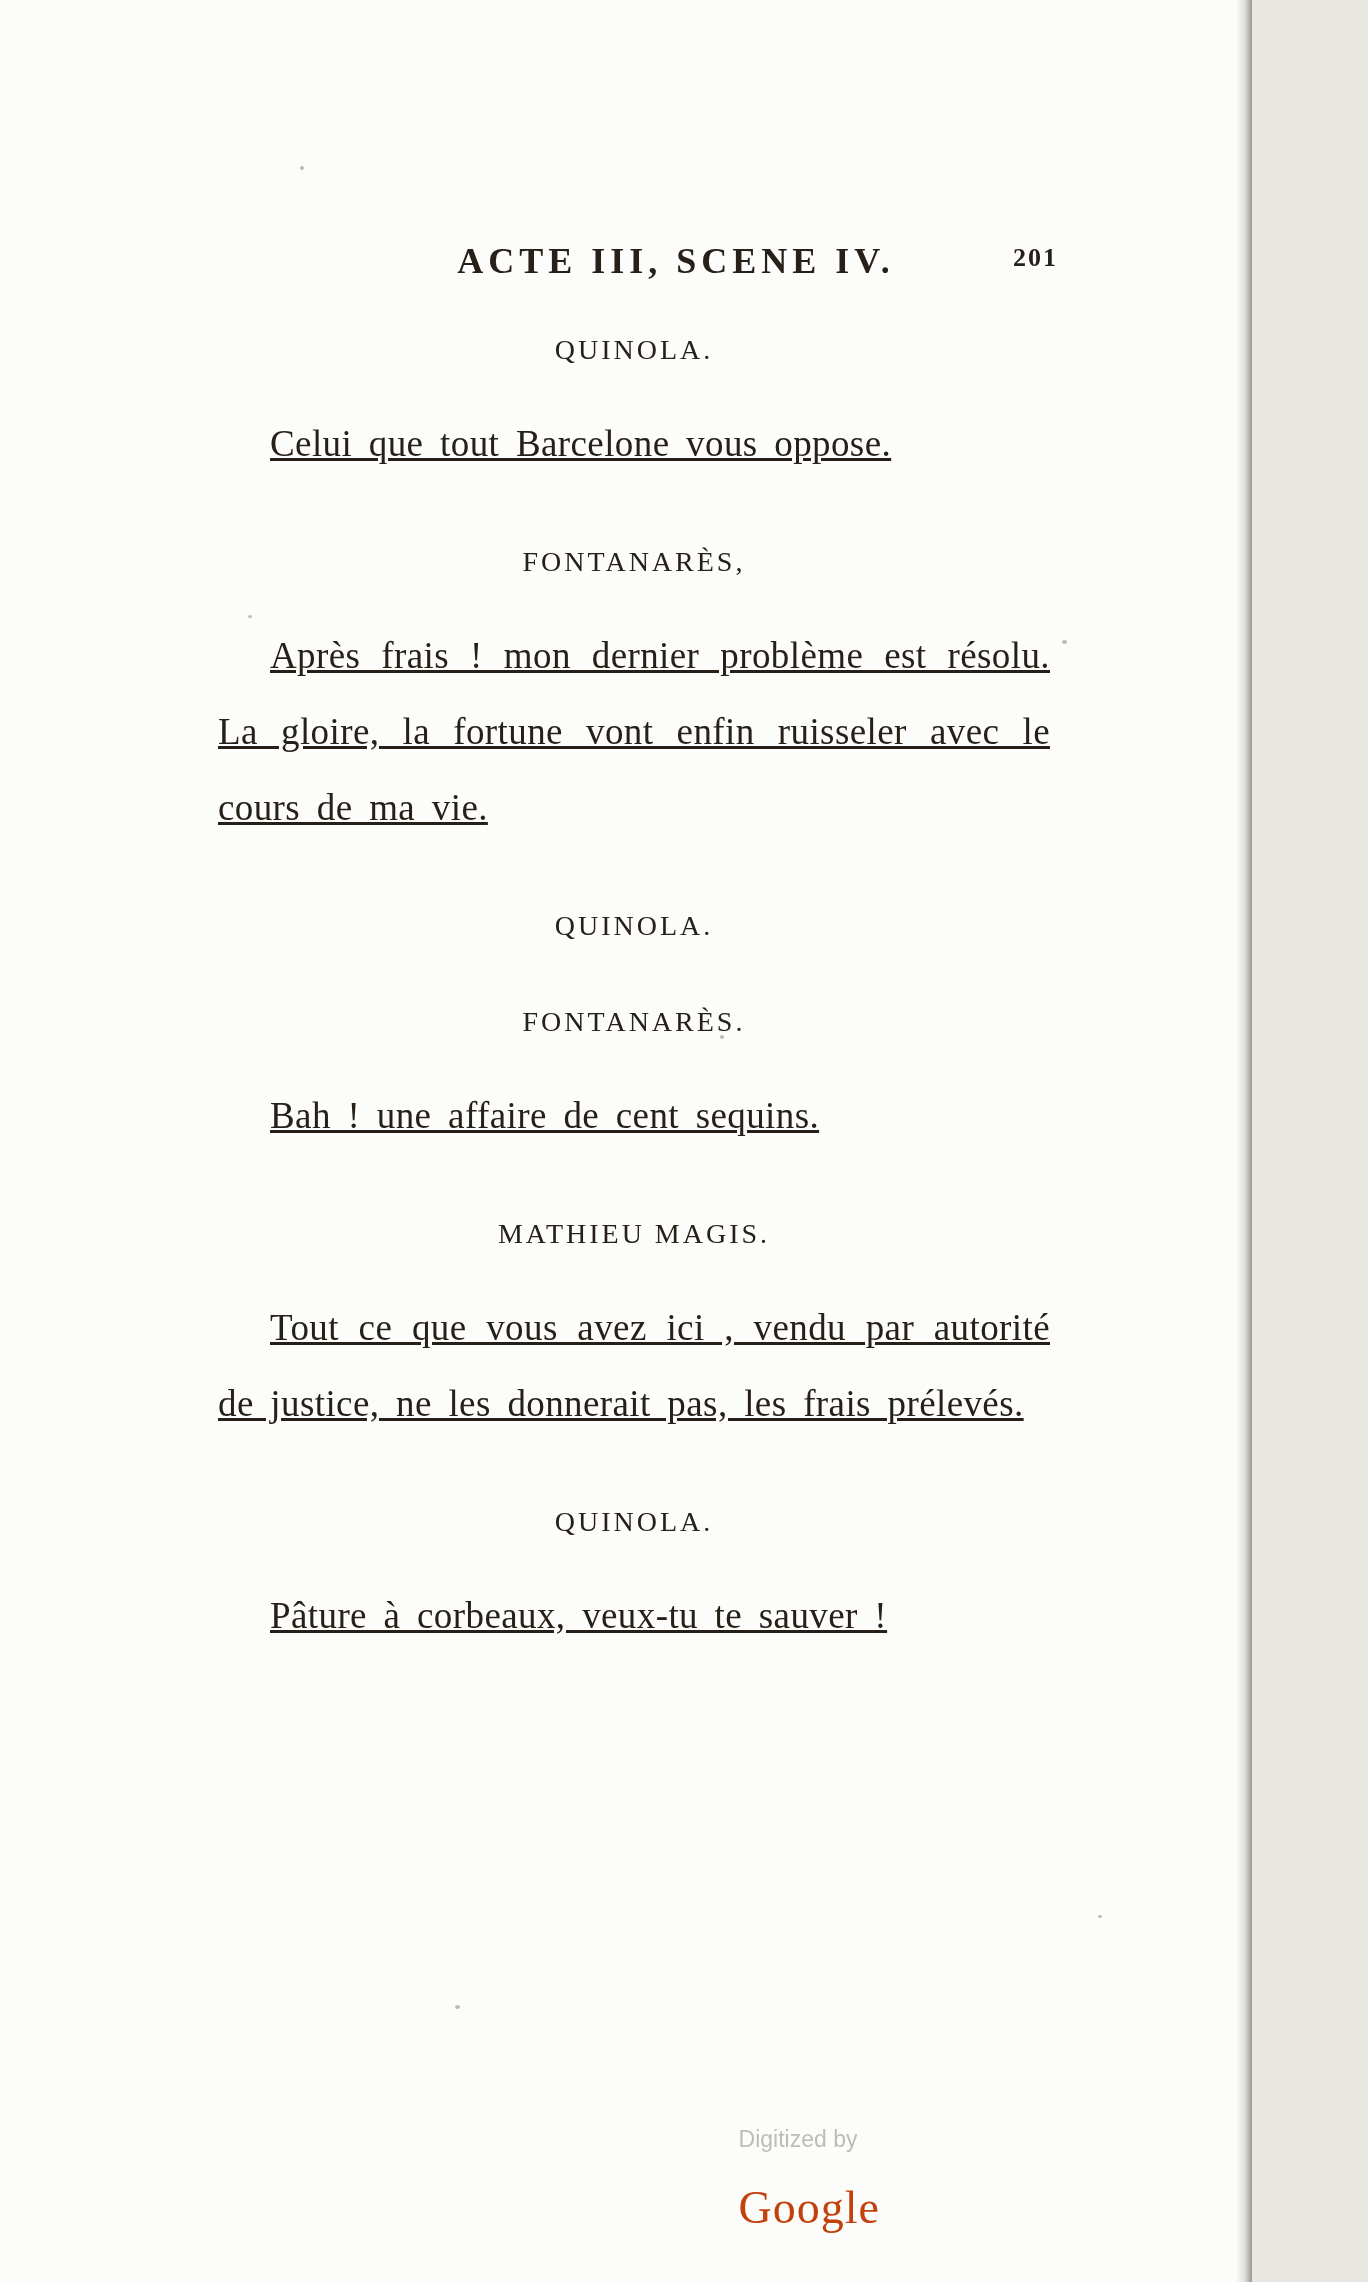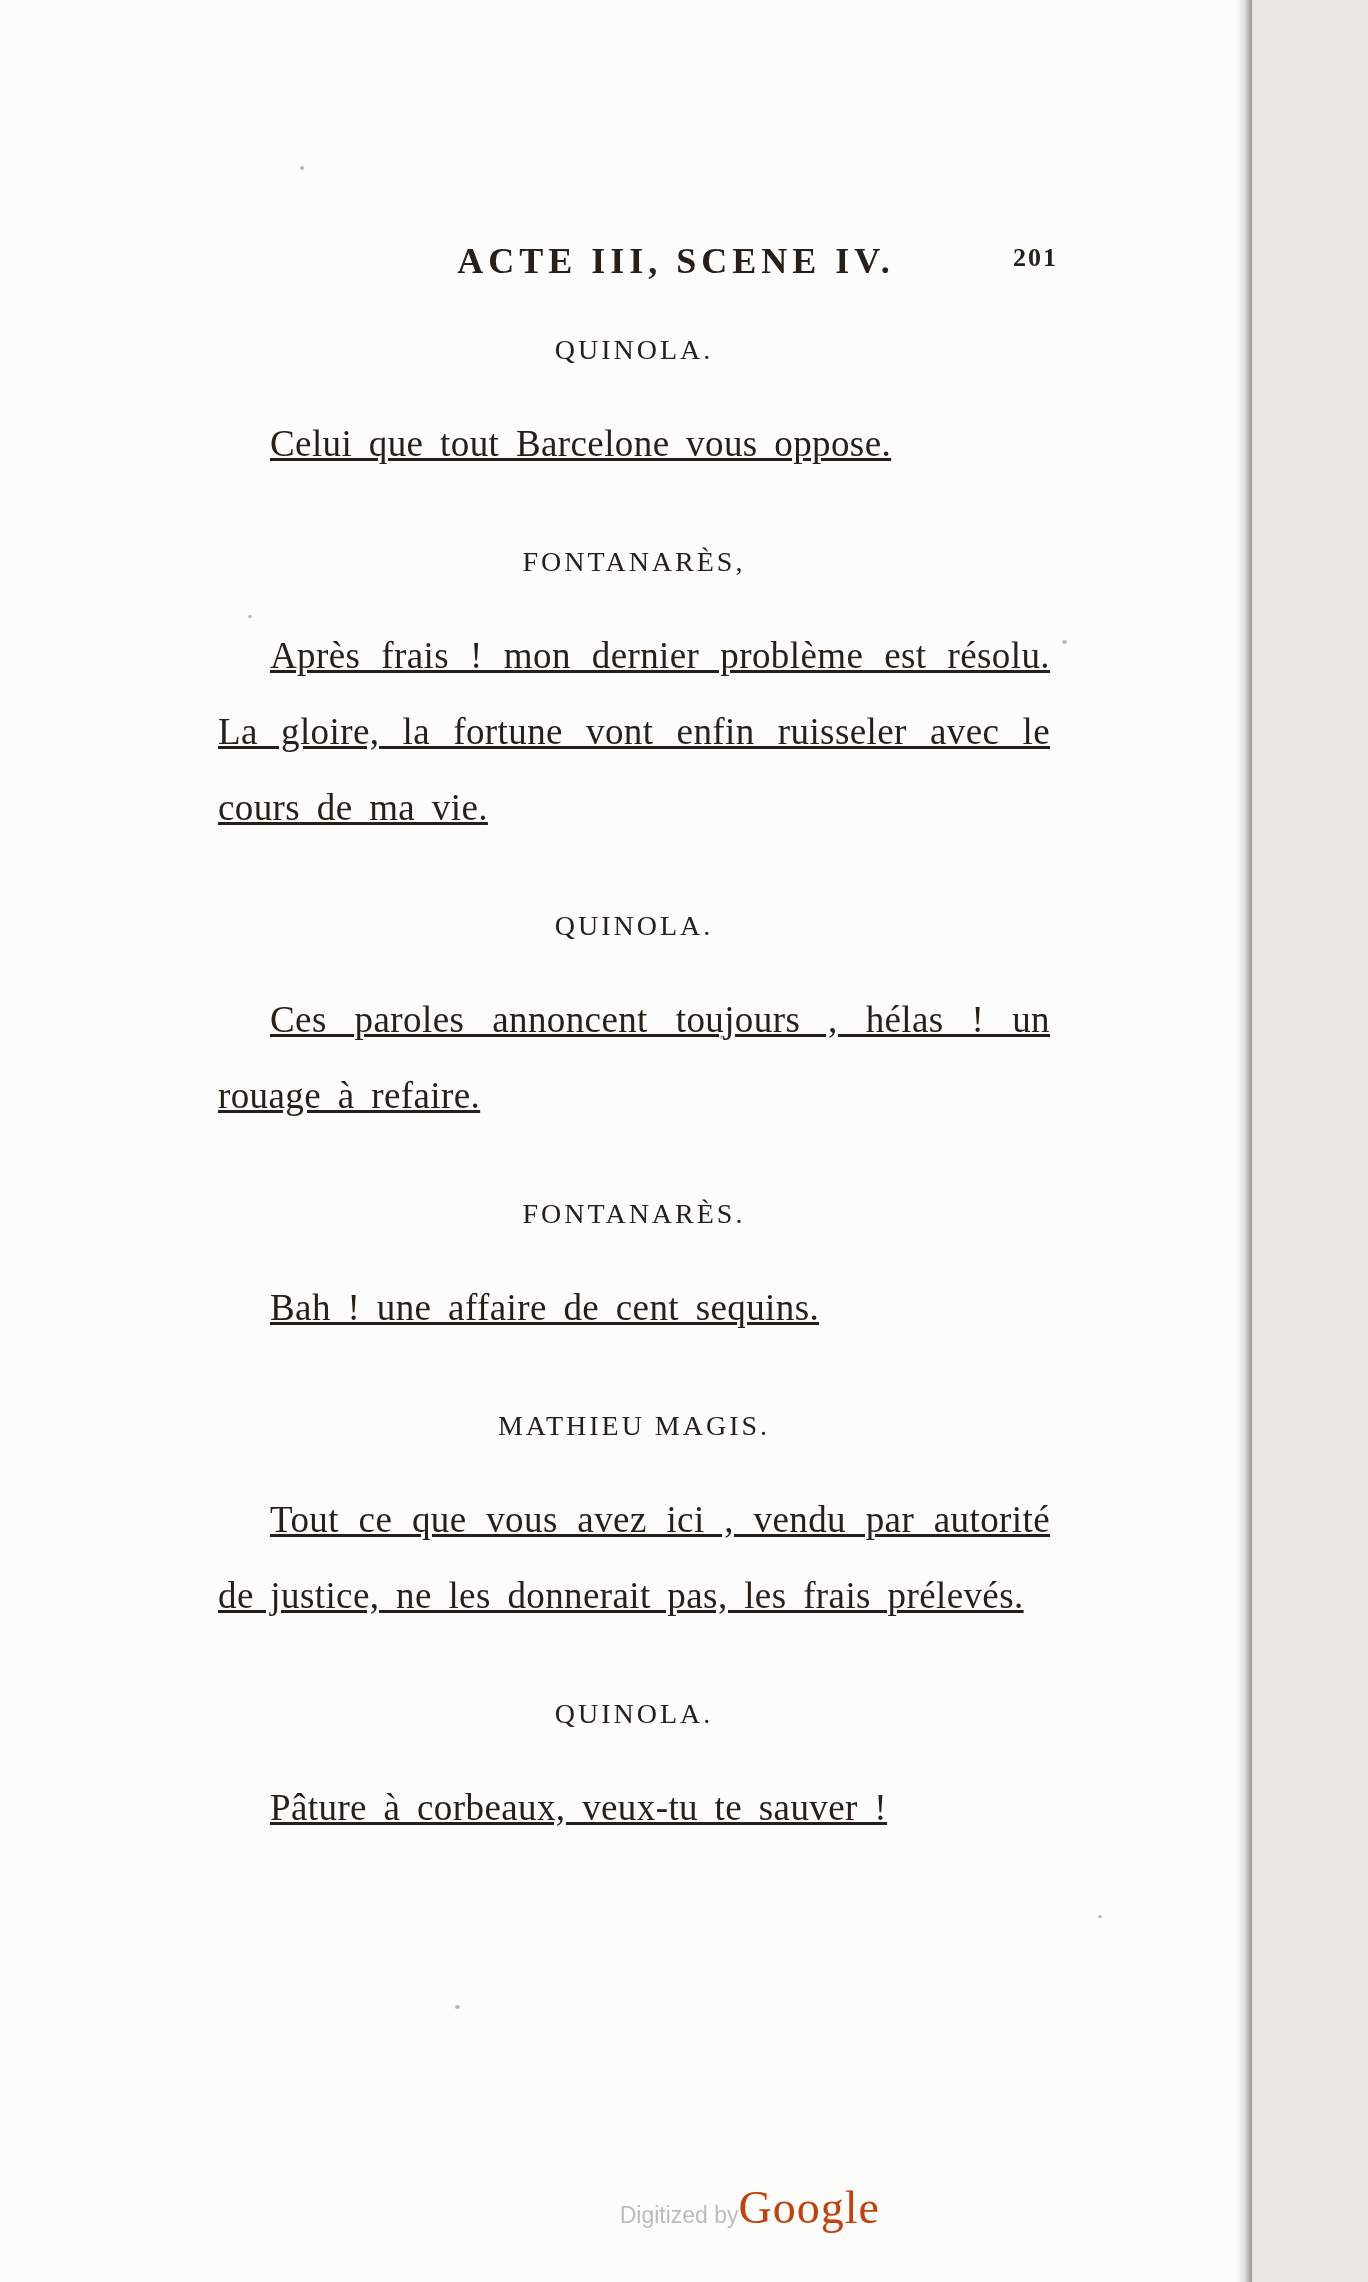--- a/index.html
+++ b/index.html
@@ -76,22 +76,23 @@
     letter-spacing: 0.4px;
     text-decoration: underline;
   }
 
   .watermark {
     position: absolute;
     right: 372px;
     bottom: 48px;
     display: flex;
     align-items: baseline;
-    gap: 0;
+    gap: 28px;
     font-family: "Liberation Sans", "DejaVu Sans", sans-serif;
+    flex-direction: column;
   }
   .wm-text {
     font-size: 23px;
     color: #bcbcba;
   }
   .wm-logo {
     font-family: "Liberation Serif", "DejaVu Serif", serif;
     font-size: 46px;
     color: #c2410c;
     letter-spacing: 1px;
@@ -127,21 +128,20 @@
       <p class="line">Celui que tout Barcelone vous oppose.</p>
     </section>
 
     <section class="speech">
       <div class="speaker">FONTANARÈS,</div>
       <p class="line">Après frais ! mon dernier problème est résolu. La gloire, la fortune vont enfin ruisseler avec le cours de ma vie.</p>
     </section>
 
     <section class="speech">
       <div class="speaker">QUINOLA.</div>
-      <p class="line">Ces paroles annoncent toujours , hélas ! un rouage à refaire.</p>
     </section>
 
     <section class="speech">
       <div class="speaker">FONTANARÈS.</div>
       <p class="line">Bah ! une affaire de cent sequins.</p>
     </section>
 
     <section class="speech">
       <div class="speaker">MATHIEU MAGIS.</div>
       <p class="line">Tout ce que vous avez ici , vendu par autorité de justice, ne les donnerait pas, les frais prélevés.</p>

